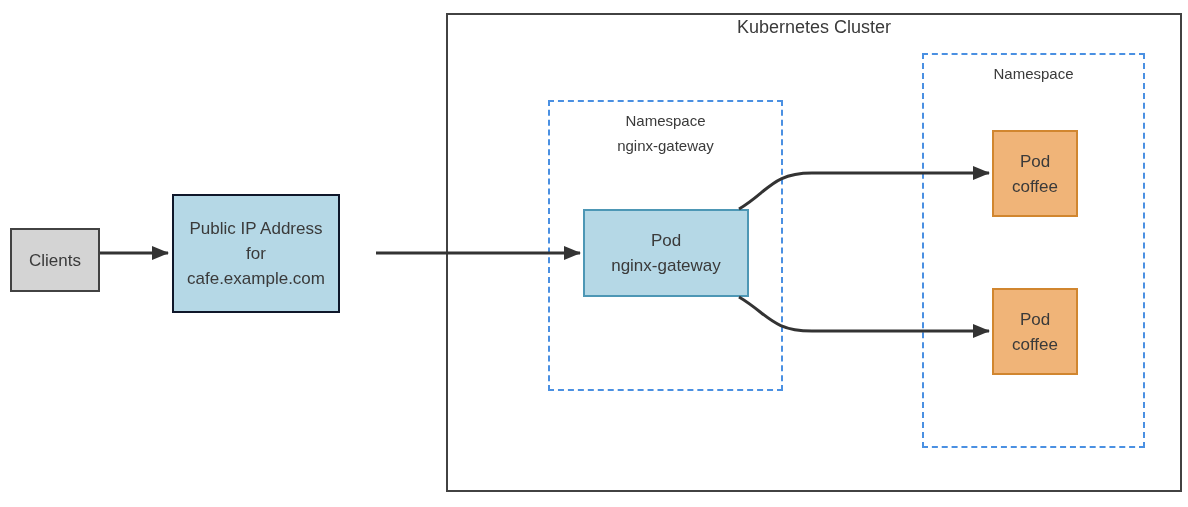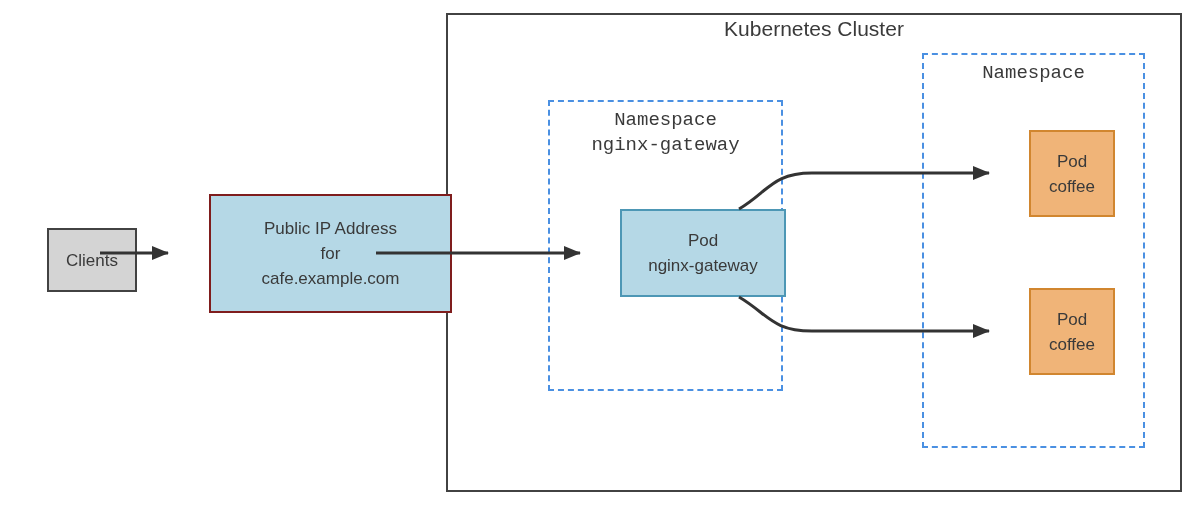--- a/index.html
+++ b/index.html
@@ -20,66 +20,64 @@
     position: absolute;
     box-sizing: border-box;
     display: flex;
     flex-direction: column;
     align-items: center;
     justify-content: center;
     text-align: center;
     font-size: 17px;
     line-height: 25px;
     color: #3a3a3a;
-    margin-left: 37px;
   }
   .clients-box {
     left: 10px; top: 228px; width: 90px; height: 64px;
     background: #d4d4d4;
     border: 2px solid #424242;
   }
   .public-ip-box {
-    left: 172px; top: 194px; width: 243px; height: 119px;
+    left: 172px; top: 194px; width: 168px; height: 119px;
     background: #b5d8e6;
-    border: 2px solid #7f1d1d;
+    border: 2px solid #0f172a;
   }
   .cluster-box {
     position: absolute;
     box-sizing: border-box;
     left: 446px; top: 13px; width: 736px; height: 479px;
     border: 2px solid #424242;
     background: transparent;
   }
   .cluster-title {
     position: absolute;
     left: 446px; top: 17px; width: 736px;
     text-align: center;
-    font-size: 21px;
+    font-size: 18px;
     color: #3a3a3a;
   }
   .namespace-box {
     position: absolute;
     box-sizing: border-box;
     border: 2px dashed #4a90e2;
     background: transparent;
   }
   .ns-gateway {
     left: 548px; top: 100px; width: 235px; height: 291px;
   }
   .ns-default {
     left: 922px; top: 53px; width: 223px; height: 395px;
   }
   .ns-label {
     position: absolute;
     left: 0; top: 6px; width: 100%;
     text-align: center;
-    font-size: 19px;
+    font-size: 15px;
     line-height: 25px;
     color: #3a3a3a;
-    font-family: Liberation Mono, monospace;
   }
   .pod-gateway-box {
     left: 583px; top: 209px; width: 166px; height: 88px;
     background: #b5d8e6;
     border: 2px solid #4d97b5;
   }
   .pod-coffee-box {
     width: 86px; height: 87px;
     background: #f0b478;
     border: 2px solid #d1862f;

